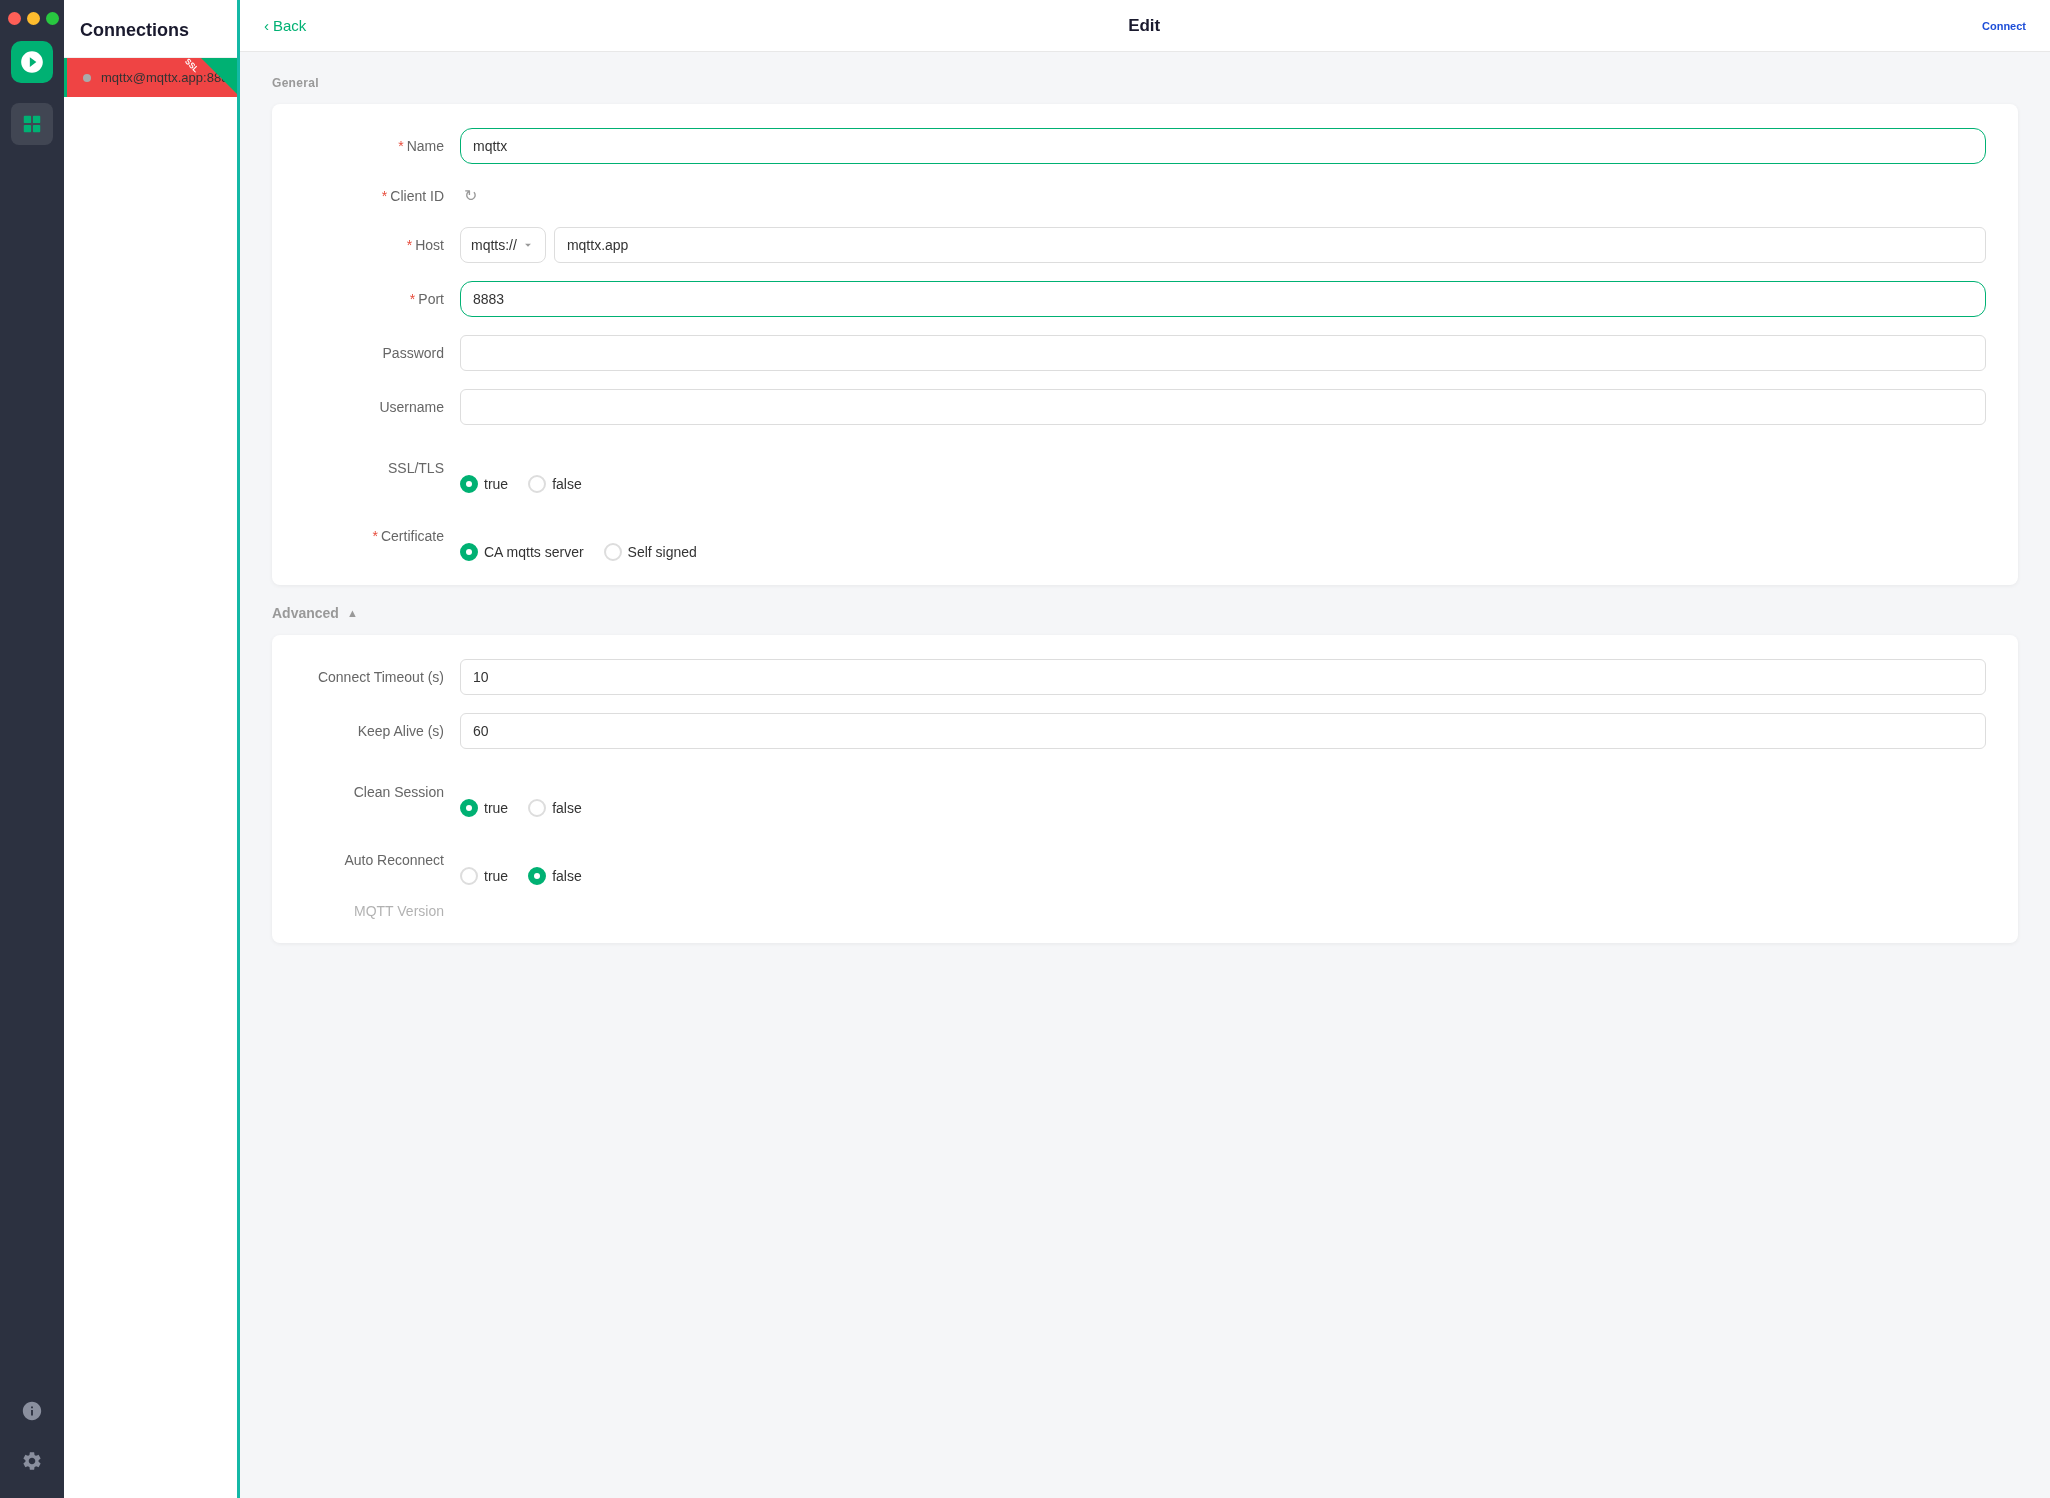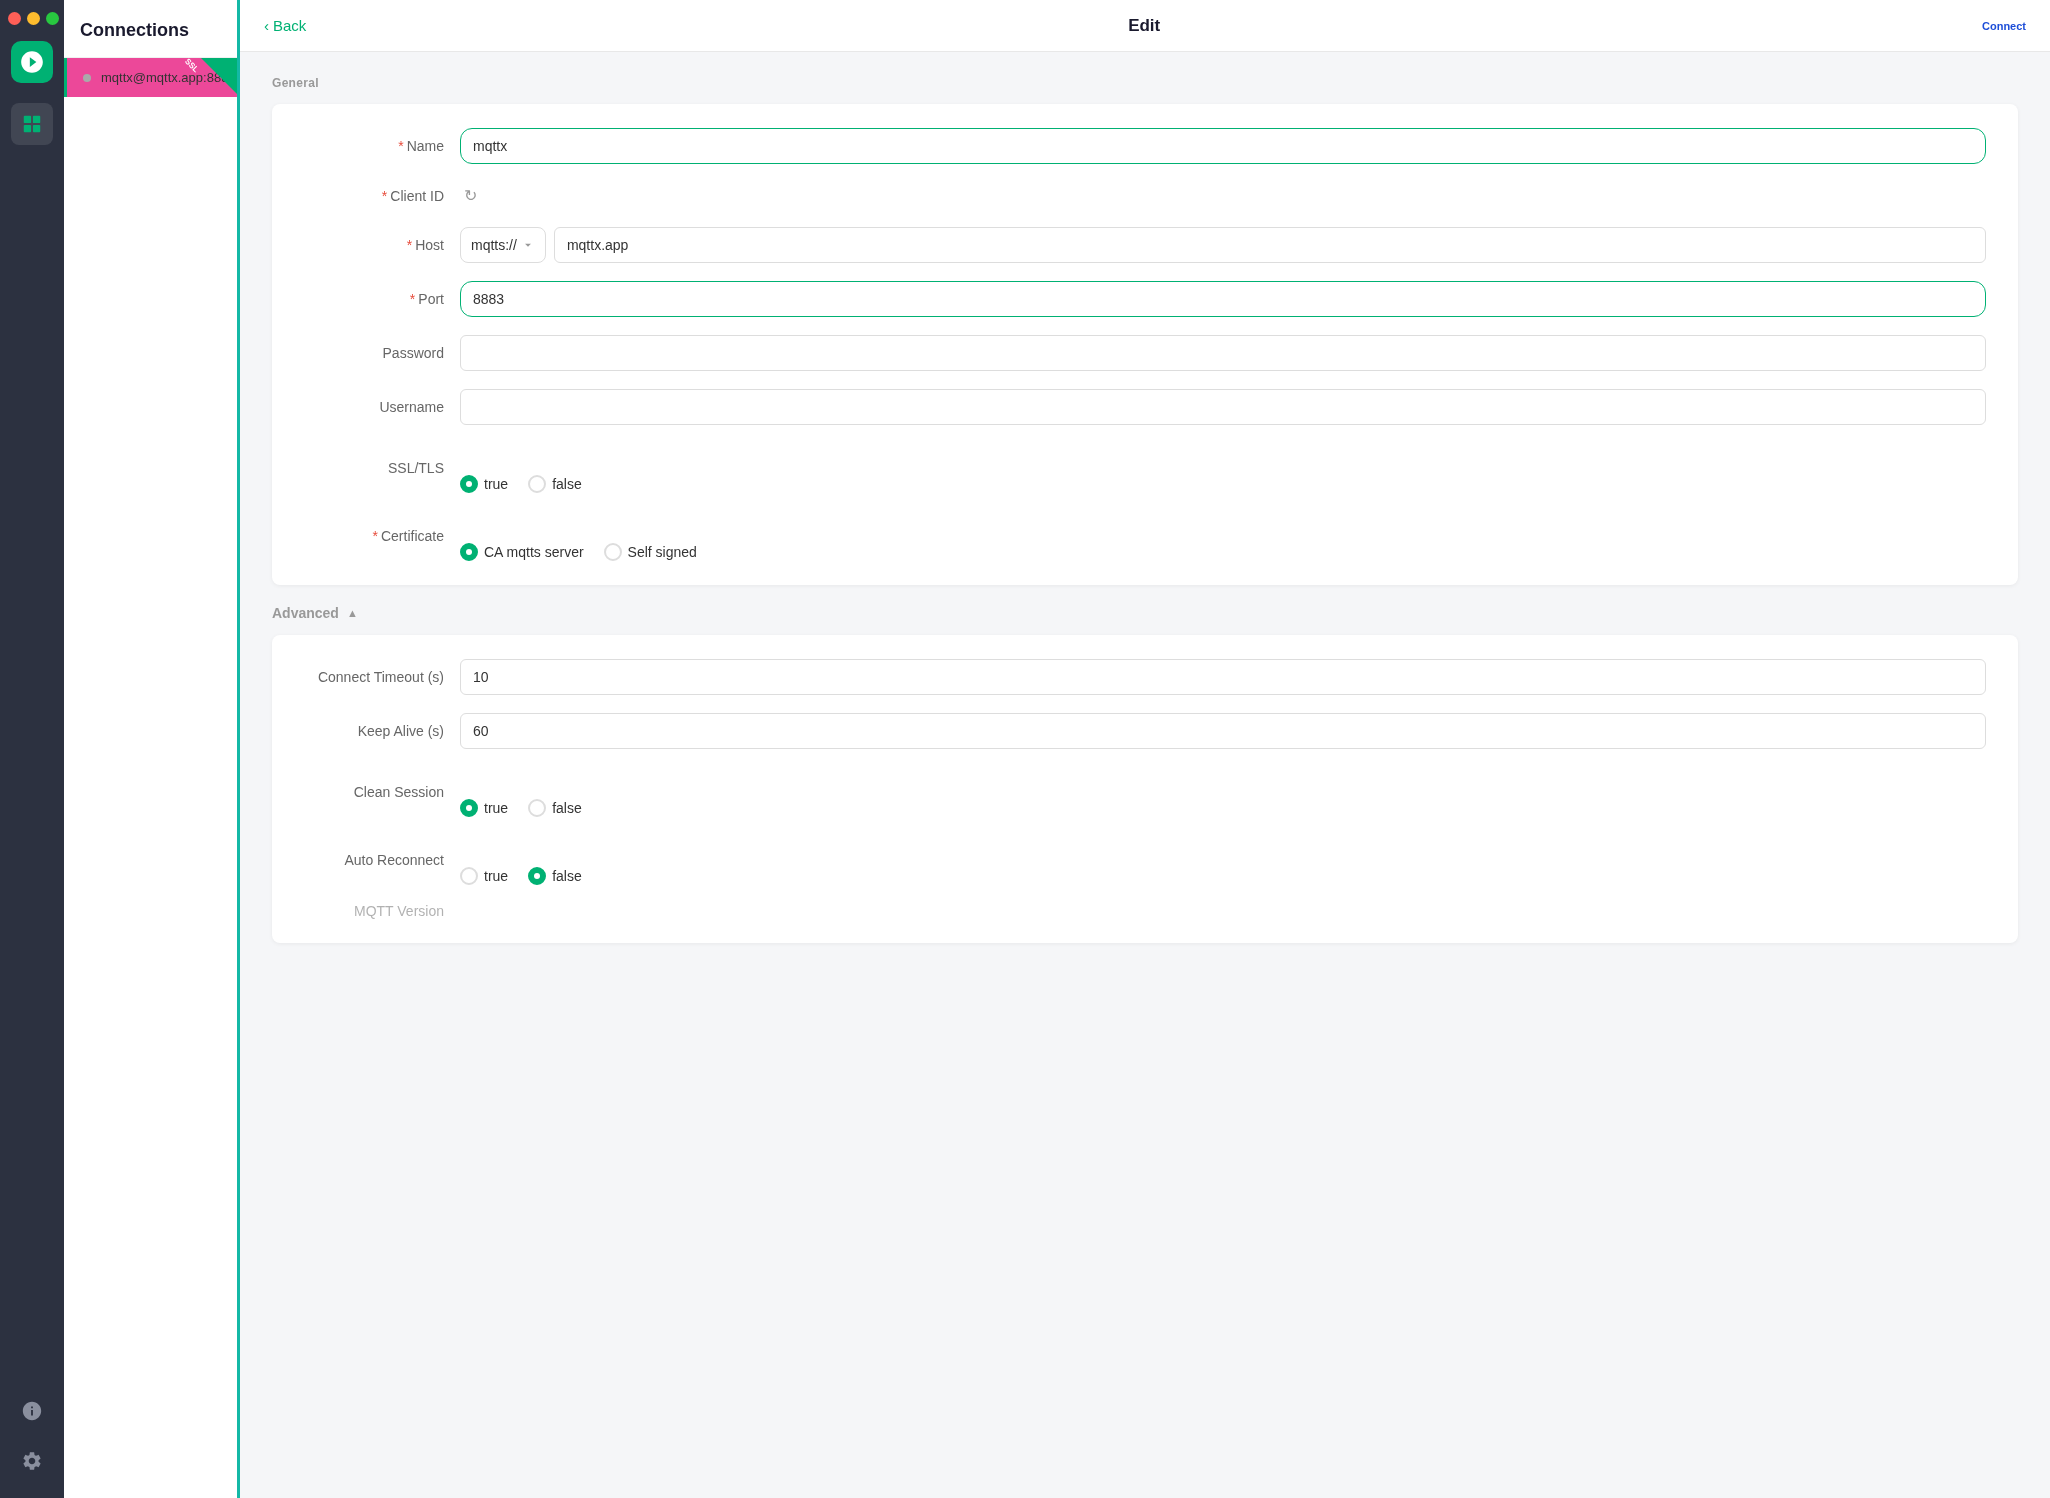--- a/index.html
+++ b/index.html
@@ -92,21 +92,21 @@
       display: flex;
       align-items: center;
       gap: 10px;
       padding: 12px 16px;
       cursor: pointer;
       background: #f0faf6;
       position: relative;
       border-left: 3px solid transparent;
     }
     .connection-item.active {
-      background: #ec4899;
+      background: #ef4444;
       border-left-color: #00b173;
     }
     .connection-dot {
       width: 8px;
       height: 8px;
       border-radius: 50%;
       background: #aaa;
       flex-shrink: 0;
     }
     .connection-name {

